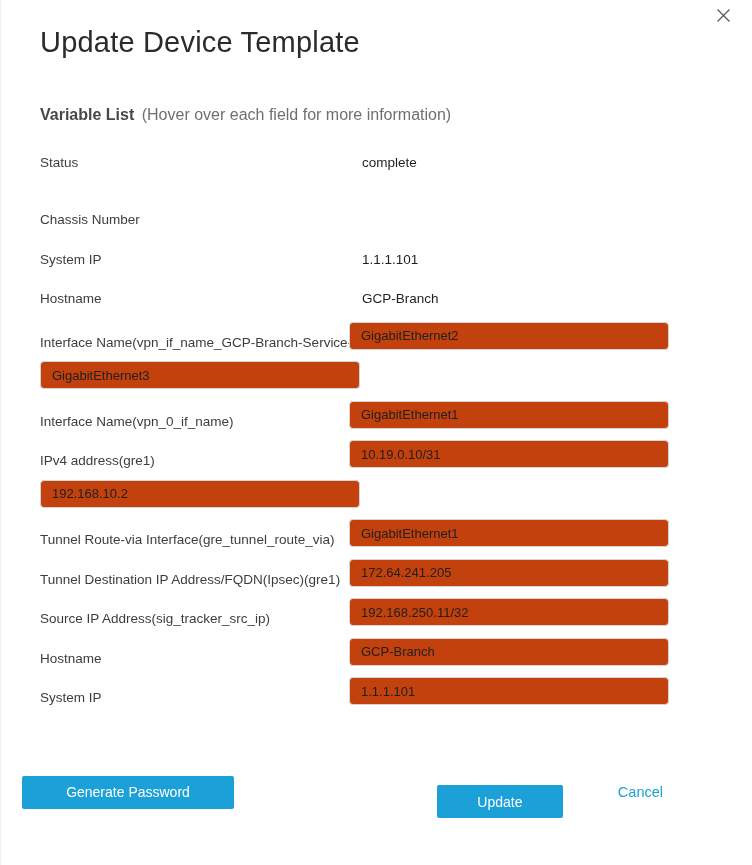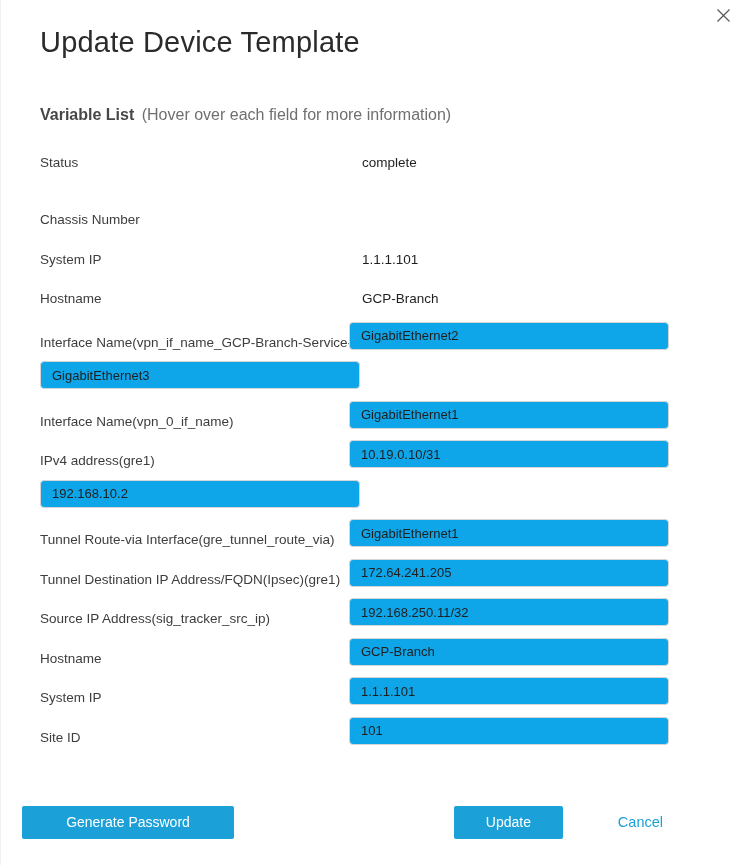--- a/index.html
+++ b/index.html
@@ -68,21 +68,21 @@
   .field-input {
     flex: none;
     width: 320px;
     height: 28px;
     border: 1px solid #d5d5d5;
     border-radius: 4px;
     padding: 0 10px 0 11px;
     font-family: "Liberation Sans", "DejaVu Sans", sans-serif;
     font-size: 13px;
     color: #1f1f1f;
-    background: #0ea5e9;
+    background: #c2410c;
     outline: none;
   }
   .footer {
     margin-top: 61px;
     padding-left: 21px;
     padding-right: 89px;
     display: flex;
     align-items: center;
   }
   .btn {
@@ -95,21 +95,21 @@
     font-size: 14px;
     cursor: pointer;
   }
   .btn-generate { width: 212px; }
   .footer-right {
     margin-left: auto;
     display: flex;
     align-items: center;
     gap: 55px;
   }
-  .btn-update { width: 109px; }
+  .btn-update { width: 126px; margin-top: 19px; }
   .cancel-link {
     color: var(--accent, #1ba0d7);
     font-size: 14.5px;
     text-decoration: none;
     cursor: pointer;
   }
 </style>
 </head>
 <body>
 
@@ -193,24 +193,20 @@
   <div class="row">
     <div class="field-label">Hostname</div>
     <input class="field-input" type="text" value="GCP-Branch" style="">
   </div>
 
   <div class="row">
     <div class="field-label">System IP</div>
     <input class="field-input" type="text" value="1.1.1.101" style="">
   </div>
 
-  <div class="row">
-    <div class="field-label">Site ID</div>
-    <input class="field-input" type="text" value="101" style="">
-  </div>
 </div>
 
   <div class="footer">
     <button class="btn btn-generate">Generate Password</button>
     <div class="footer-right">
       <button class="btn btn-update">Update</button>
       <a class="cancel-link">Cancel</a>
     </div>
   </div>
 

